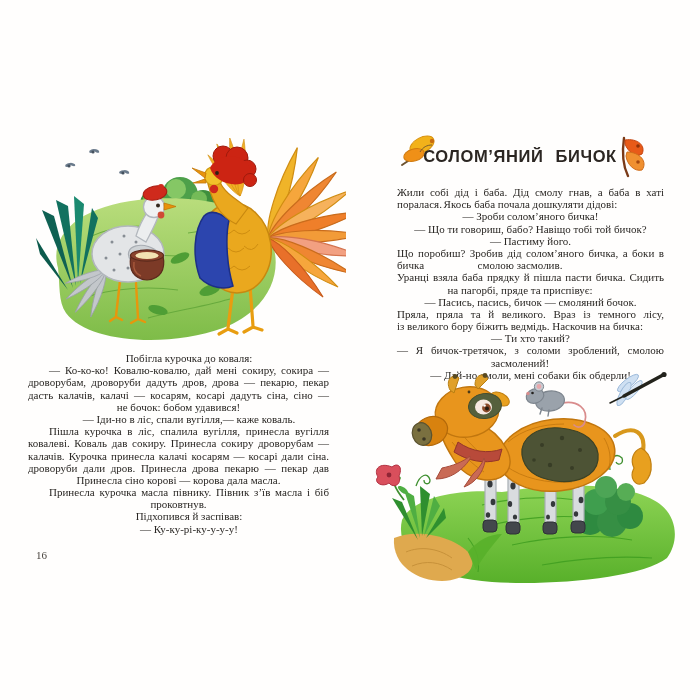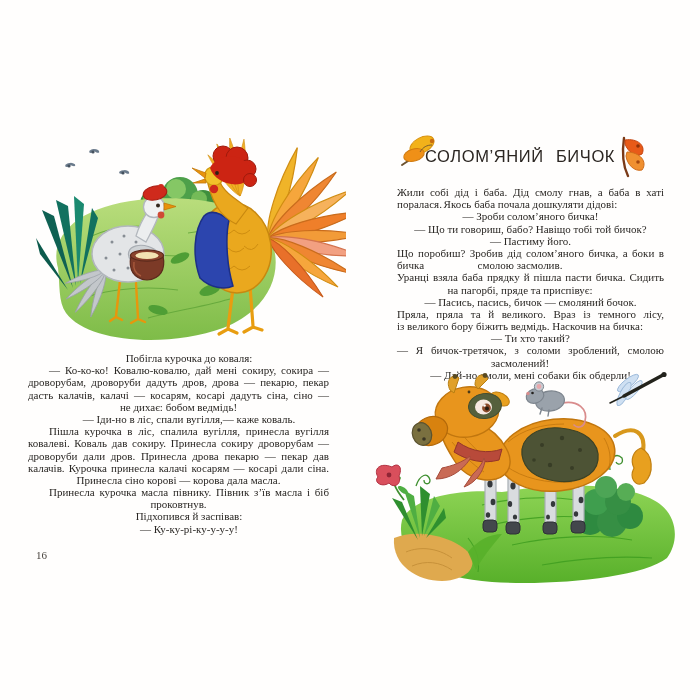--- a/index.html
+++ b/index.html
@@ -8,21 +8,21 @@
   
   .textblock{position:absolute;font-size:11px;line-height:12.2px;color:#2a2724;}
   .textblock .line{height:12.2px;white-space:nowrap;text-align:center;}
   .textblock .line.indent{padding-left:21px;}
   .textblock .line.full{white-space:normal;text-align:justify;text-align-last:justify;}
   #left-text{left:28px;top:352px;width:301px;}
   #right-text{left:376px;top:186px;width:288px;}
   .pagenum{position:absolute;left:36px;top:549px;font-size:11px;color:#4a453f;}
   
   .title-row{position:absolute;left:376px;top:147px;width:288px;text-align:center;}
-  .story-title{font-family:"Liberation Sans", sans-serif;font-weight:400;font-size:16.5px;
+  .story-title{font-family:"Liberation Sans", sans-serif;font-weight:700;font-size:16.5px;
                letter-spacing:0.6px;word-spacing:7px;color:#2b2622;}
   .butterfly{position:absolute;}
   #butterfly-left{left:394px;top:133px;}
   #butterfly-right{left:614px;top:132px;}
   
   #illo-left{position:absolute;left:28px;top:138px;}
   #illo-right{position:absolute;left:372px;top:370px;}
 </style>
 </head>
 <body>
@@ -174,26 +174,26 @@
       <circle cx="189" cy="35" r="1.9" fill="#2e2115"></circle>
       <circle cx="186" cy="51" r="4.2" fill="#cf2a1c"></circle>
     </g>
   </svg>
 
   <div id="left-text" class="textblock">
       <div class="line indent">Побігла курочка до коваля:</div>
       <div class="line indent full">— Ко-ко-ко! Ковалю-ковалю, дай мені сокиру, сокира —</div>
       <div class="line full">дроворубам, дроворуби дадуть дров, дрова — пекарю, пекар</div>
       <div class="line full">дасть калачів, калачі — косарям, косарі дадуть сіна, сіно —</div>
-      <div class="line">не дихає: бобом ведмідь!</div>
+      <div class="line">не бочок: бобом удавився!</div>
       <div class="line indent">— Іди-но в ліс, спали вугілля,— каже коваль.</div>
       <div class="line indent full">Пішла курочка в ліс, спалила вугілля, принесла вугілля</div>
       <div class="line full">ковалеві. Коваль дав сокиру. Принесла сокиру дроворубам —</div>
+      <div class="line full">калачів. Курочка принесла калачі косарям — косарі дали сіна.</div>
       <div class="line full">дроворуби дали дров. Принесла дрова пекарю — пекар дав</div>
-      <div class="line full">калачів. Курочка принесла калачі косарям — косарі дали сіна.</div>
       <div class="line">Принесла сіно корові — корова дала масла.</div>
       <div class="line indent full">Принесла курочка масла півнику. Півник з’їв масла і біб</div>
       <div class="line">проковтнув.</div>
       <div class="line indent">Підхопився й заспівав:</div>
       <div class="line indent">— Ку-ку-рі-ку-у-у-у!</div>
     </div>
   <div class="pagenum">16</div>
 
   <svg id="butterfly-left" class="butterfly" width="46" height="40" viewBox="0 0 46 40">
     <path d="M8,32 L26,20" stroke="#6b5230" stroke-width="2" stroke-linecap="round"></path>

